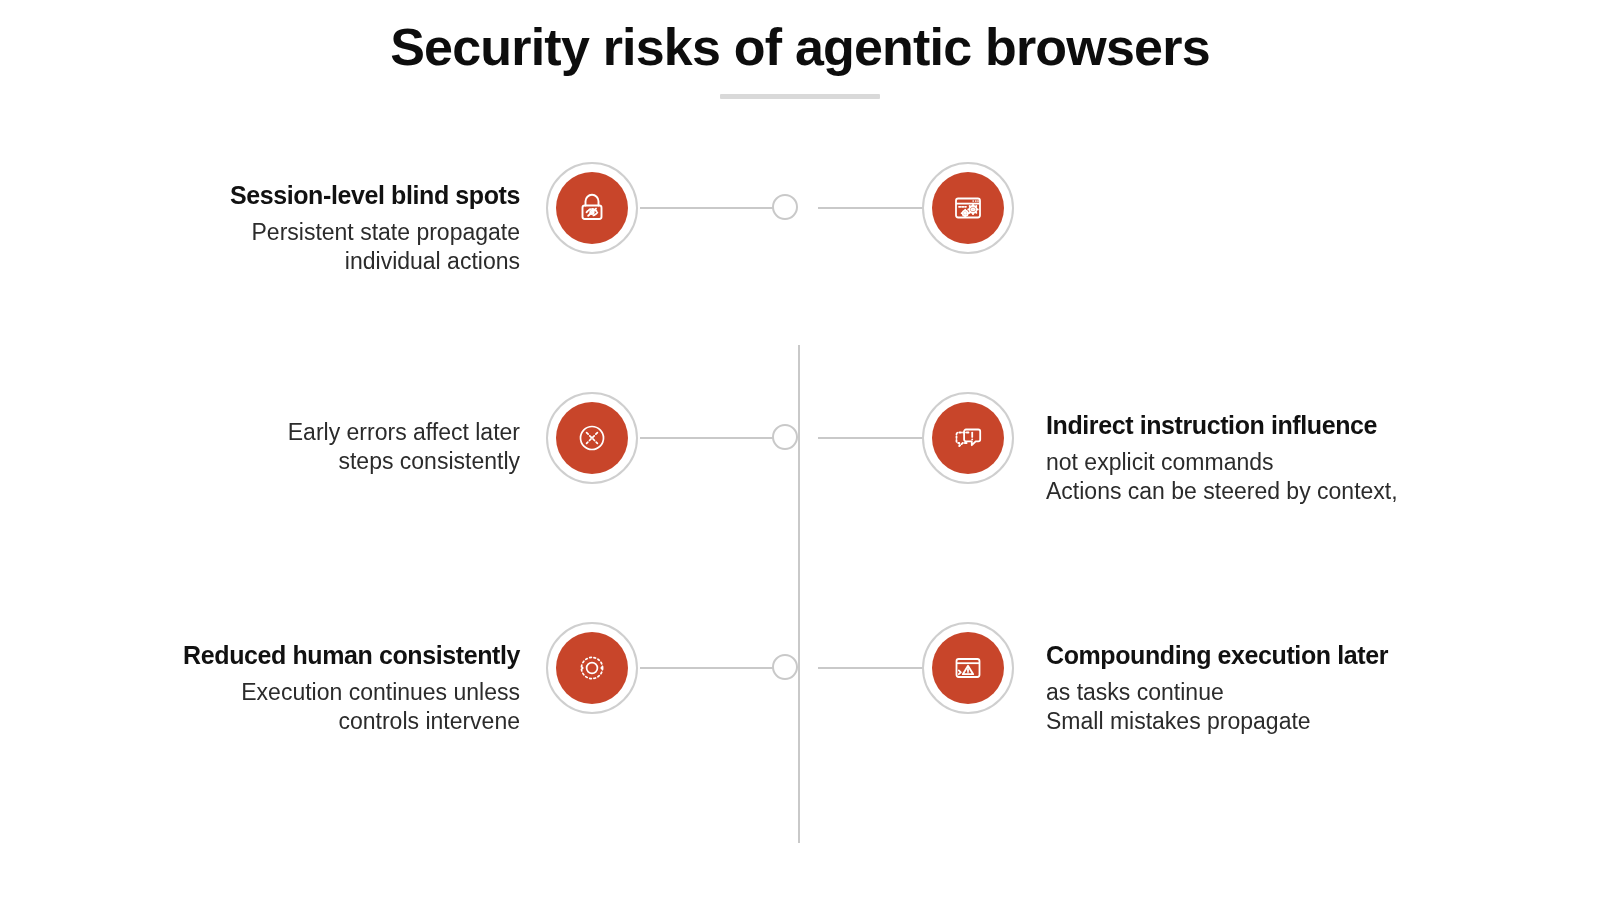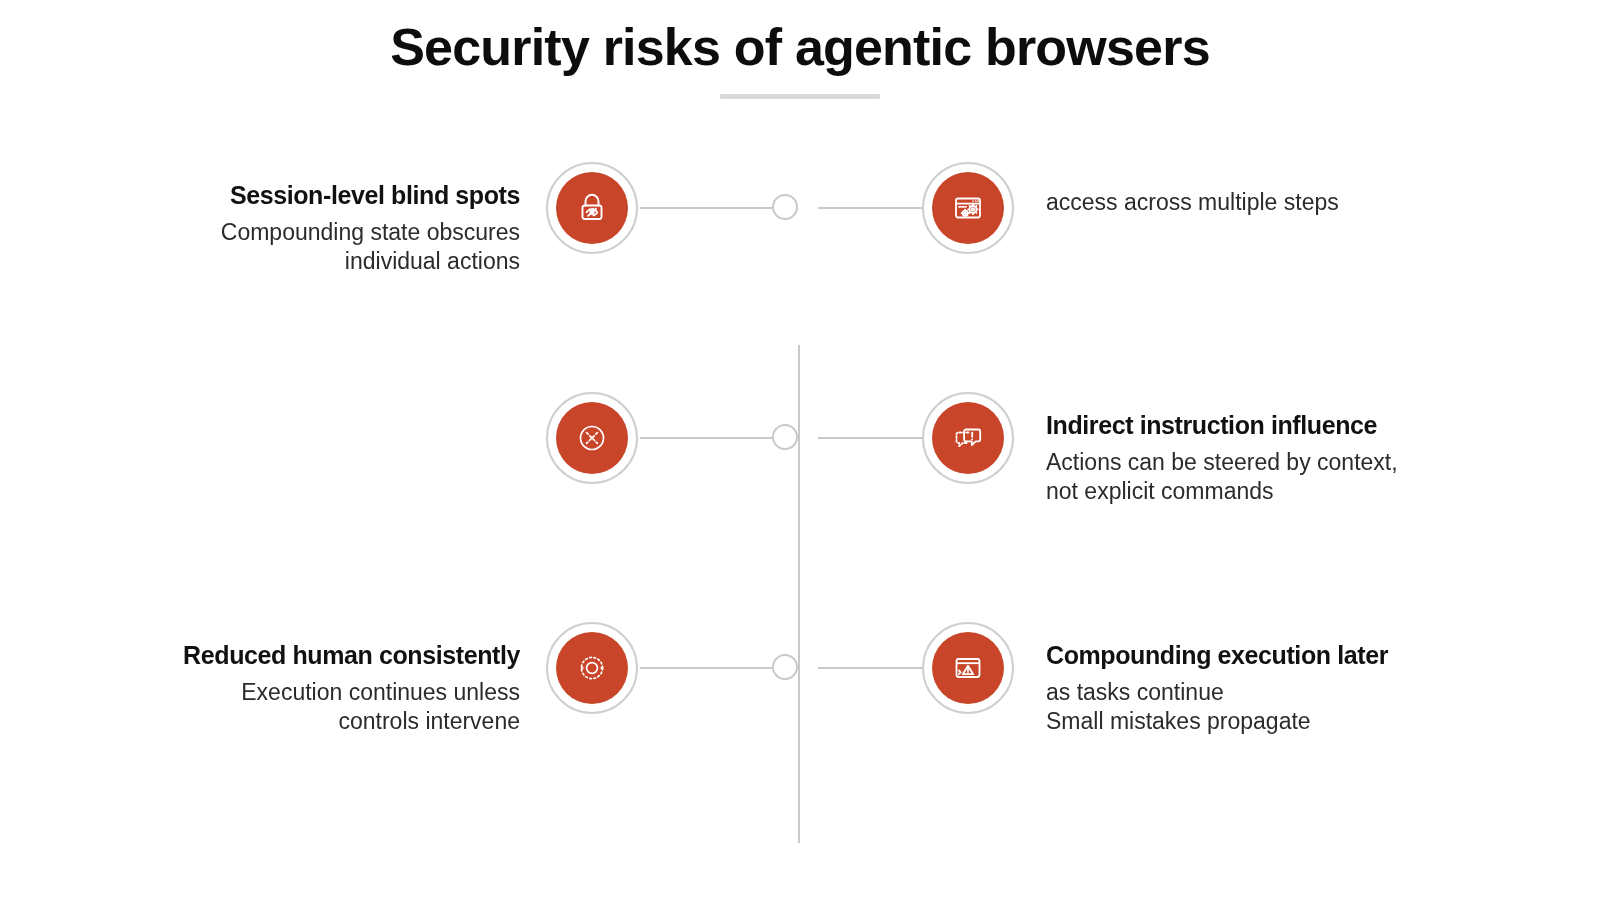--- a/index.html
+++ b/index.html
@@ -85,21 +85,21 @@
   </div>
 
   <div class="rows">
 
     <div class="spine"></div>
 
     <div class="row">
       <div class="txt left">
         <div class="txt-title">Session-level blind spots</div>
         <div class="txt-desc">
-          <span>Compounding state obscures</span>
+          <span>Persistent state propagate</span>
           <span>individual actions</span>
         </div>
       </div>
 
       <div class="node l">
         <div class="disc">
           <span>
             <svg width="40" height="40" viewBox="0 0 40 40" fill="none" stroke="#ffffff" stroke-width="1.9">
               <path d="M13.5 17.5v-4.2a6.5 6.5 0 0 1 13 0v4.2" stroke-linecap="round"></path>
               <rect x="10.5" y="17.5" width="19" height="13.5" rx="2.2"></rect>
@@ -131,27 +131,30 @@
               <circle cx="17.2" cy="25.2" r="2.6"></circle>
               <circle cx="17.2" cy="25.2" r="0.9"></circle>
               <path d="M17.2 21.6v1M17.2 27.8v1M13.6 25.2h1M19.8 25.2h1" stroke-linecap="round"></path>
             </svg>
           </span>
         </div>
       </div>
 
       <div class="txt right">
         <div class="txt-desc">
-          <span>access across multiple steps</span>
         </div>
       </div>
     </div>
 
     <div class="row">
       <div class="txt left">
+        <div class="txt-desc">
+          <span>Early errors affect later</span>
+          <span>steps consistently</span>
+        </div>
       </div>
 
       <div class="node l">
         <div class="disc">
           <span>
             <svg width="40" height="40" viewBox="0 0 40 40" fill="none" stroke="#ffffff" stroke-width="1.7">
               <circle cx="20" cy="20" r="11.5"></circle>
               <path d="M14.6 14.6 25.4 25.4M25.4 14.6 14.6 25.4" stroke-dasharray="2.2 2.3" stroke-linecap="round"></path>
             </svg>
           </span>
@@ -171,22 +174,22 @@
               <path d="M24.2 14.6v4.3" stroke-linecap="round"></path>
               <circle cx="24.2" cy="21.4" r="0.95" fill="#ffffff" stroke="none"></circle>
             </svg>
           </span>
         </div>
       </div>
 
       <div class="txt right">
         <div class="txt-title">Indirect instruction influence</div>
         <div class="txt-desc">
+          <span>not explicit commands</span>
           <span>Actions can be steered by context,</span>
-          <span>not explicit commands</span>
         </div>
       </div>
     </div>
 
     <div class="row">
       <div class="txt left">
         <div class="txt-title">Reduced human consistently</div>
         <div class="txt-desc">
           <span>Execution continues unless</span>
           <span>controls intervene</span>

